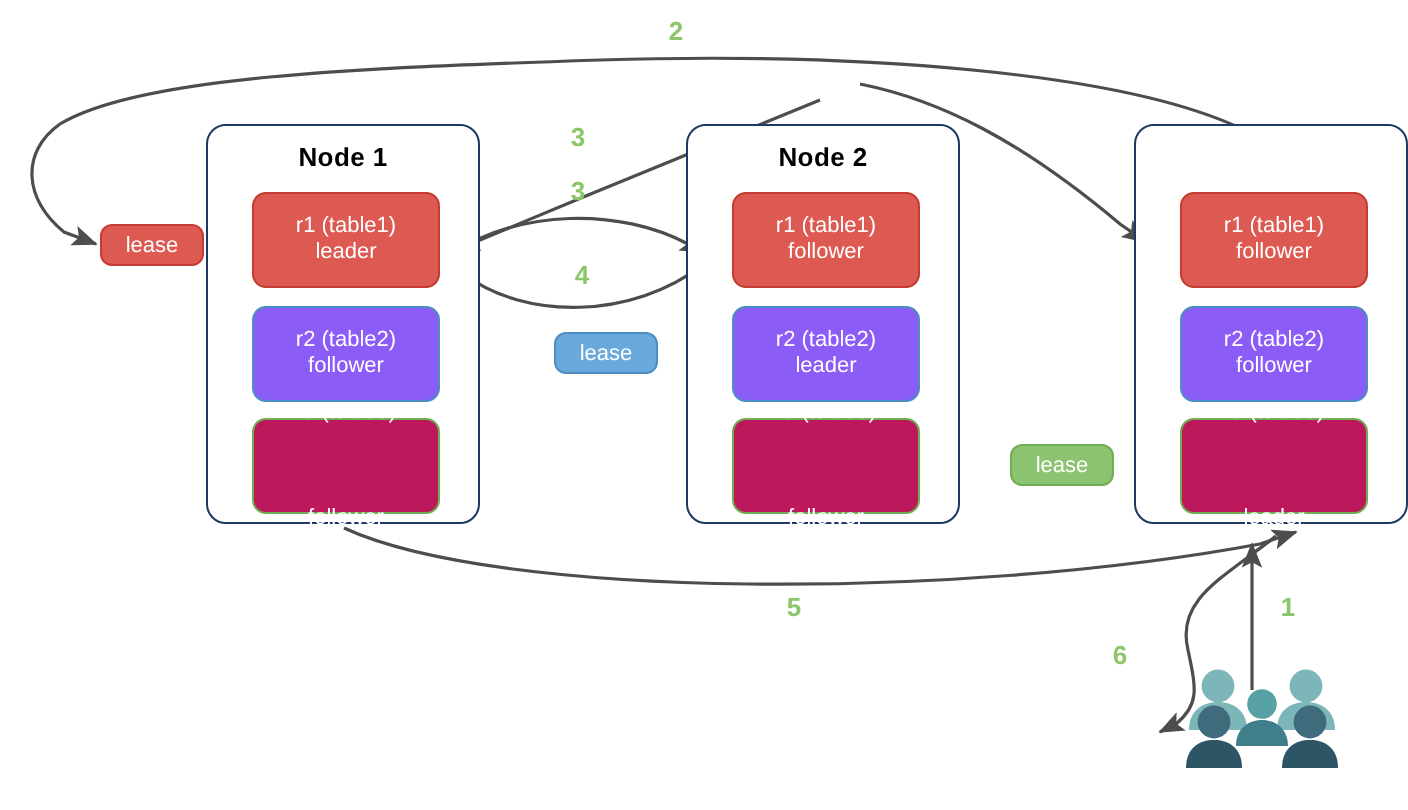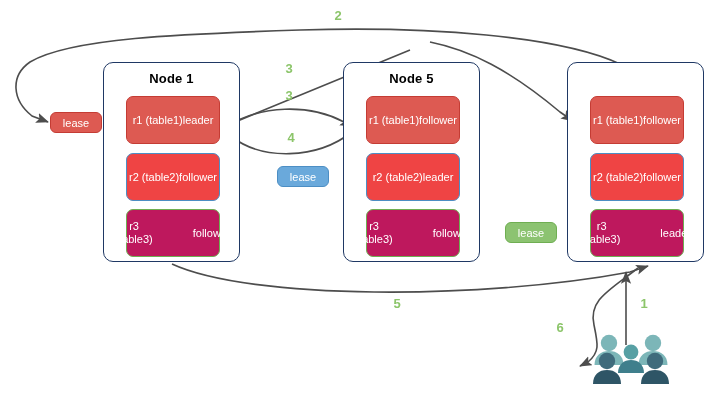--- a/index.html
+++ b/index.html
@@ -48,30 +48,31 @@
     font-size: 13px;
     font-weight: bold;
     color: #000000;
     letter-spacing: 0.2px;
   }
   .replica {
     position: absolute;
     box-sizing: border-box;
     border-radius: 7px;
     display: flex;
+    flex-direction: column;
     align-items: center;
     justify-content: center;
     color: #ffffff;
     font-size: 11px;
     line-height: 13px;
     text-align: center;
   }
   .replica span { display: block; }
   .rep-red   { background: #dd5a52; border: 1.4px solid #c43c34; }
-  .rep-blue  { background: #ef4444; border: 1.4px solid #4c8ec4; }
+  .rep-blue  { background: #8b5cf6; border: 1.4px solid #4c8ec4; }
   .rep-green { background: #be185d; border: 1.4px solid #6fae52; gap: 40px; }
 
   .lease {
     position: absolute;
     box-sizing: border-box;
     border-radius: 6px;
     display: flex;
     align-items: center;
     justify-content: center;
     color: #ffffff;
@@ -133,21 +134,21 @@
       <span>r2 (table2)</span>
       <span>follower</span>
     </div>
     <div class="replica rep-green" style="left:22px; top:146px; width:94px; height:48px;">
       <span>r3 (table3)</span>
       <span>follower</span>
     </div>
   </div>
 
   <div class="node-box" style="left:343px; top:62px; width:137px; height:200px;">
-    <div class="node-title">Node 5</div>
+    <div class="node-title">Node 2</div>
     <div class="replica rep-red" style="left:22px; top:33px; width:94px; height:48px;">
       <span>r1 (table1)</span>
       <span>follower</span>
     </div>
     <div class="replica rep-blue" style="left:22px; top:90px; width:94px; height:48px;">
       <span>r2 (table2)</span>
       <span>leader</span>
     </div>
     <div class="replica rep-green" style="left:22px; top:146px; width:94px; height:48px;">
       <span>r3 (table3)</span>

